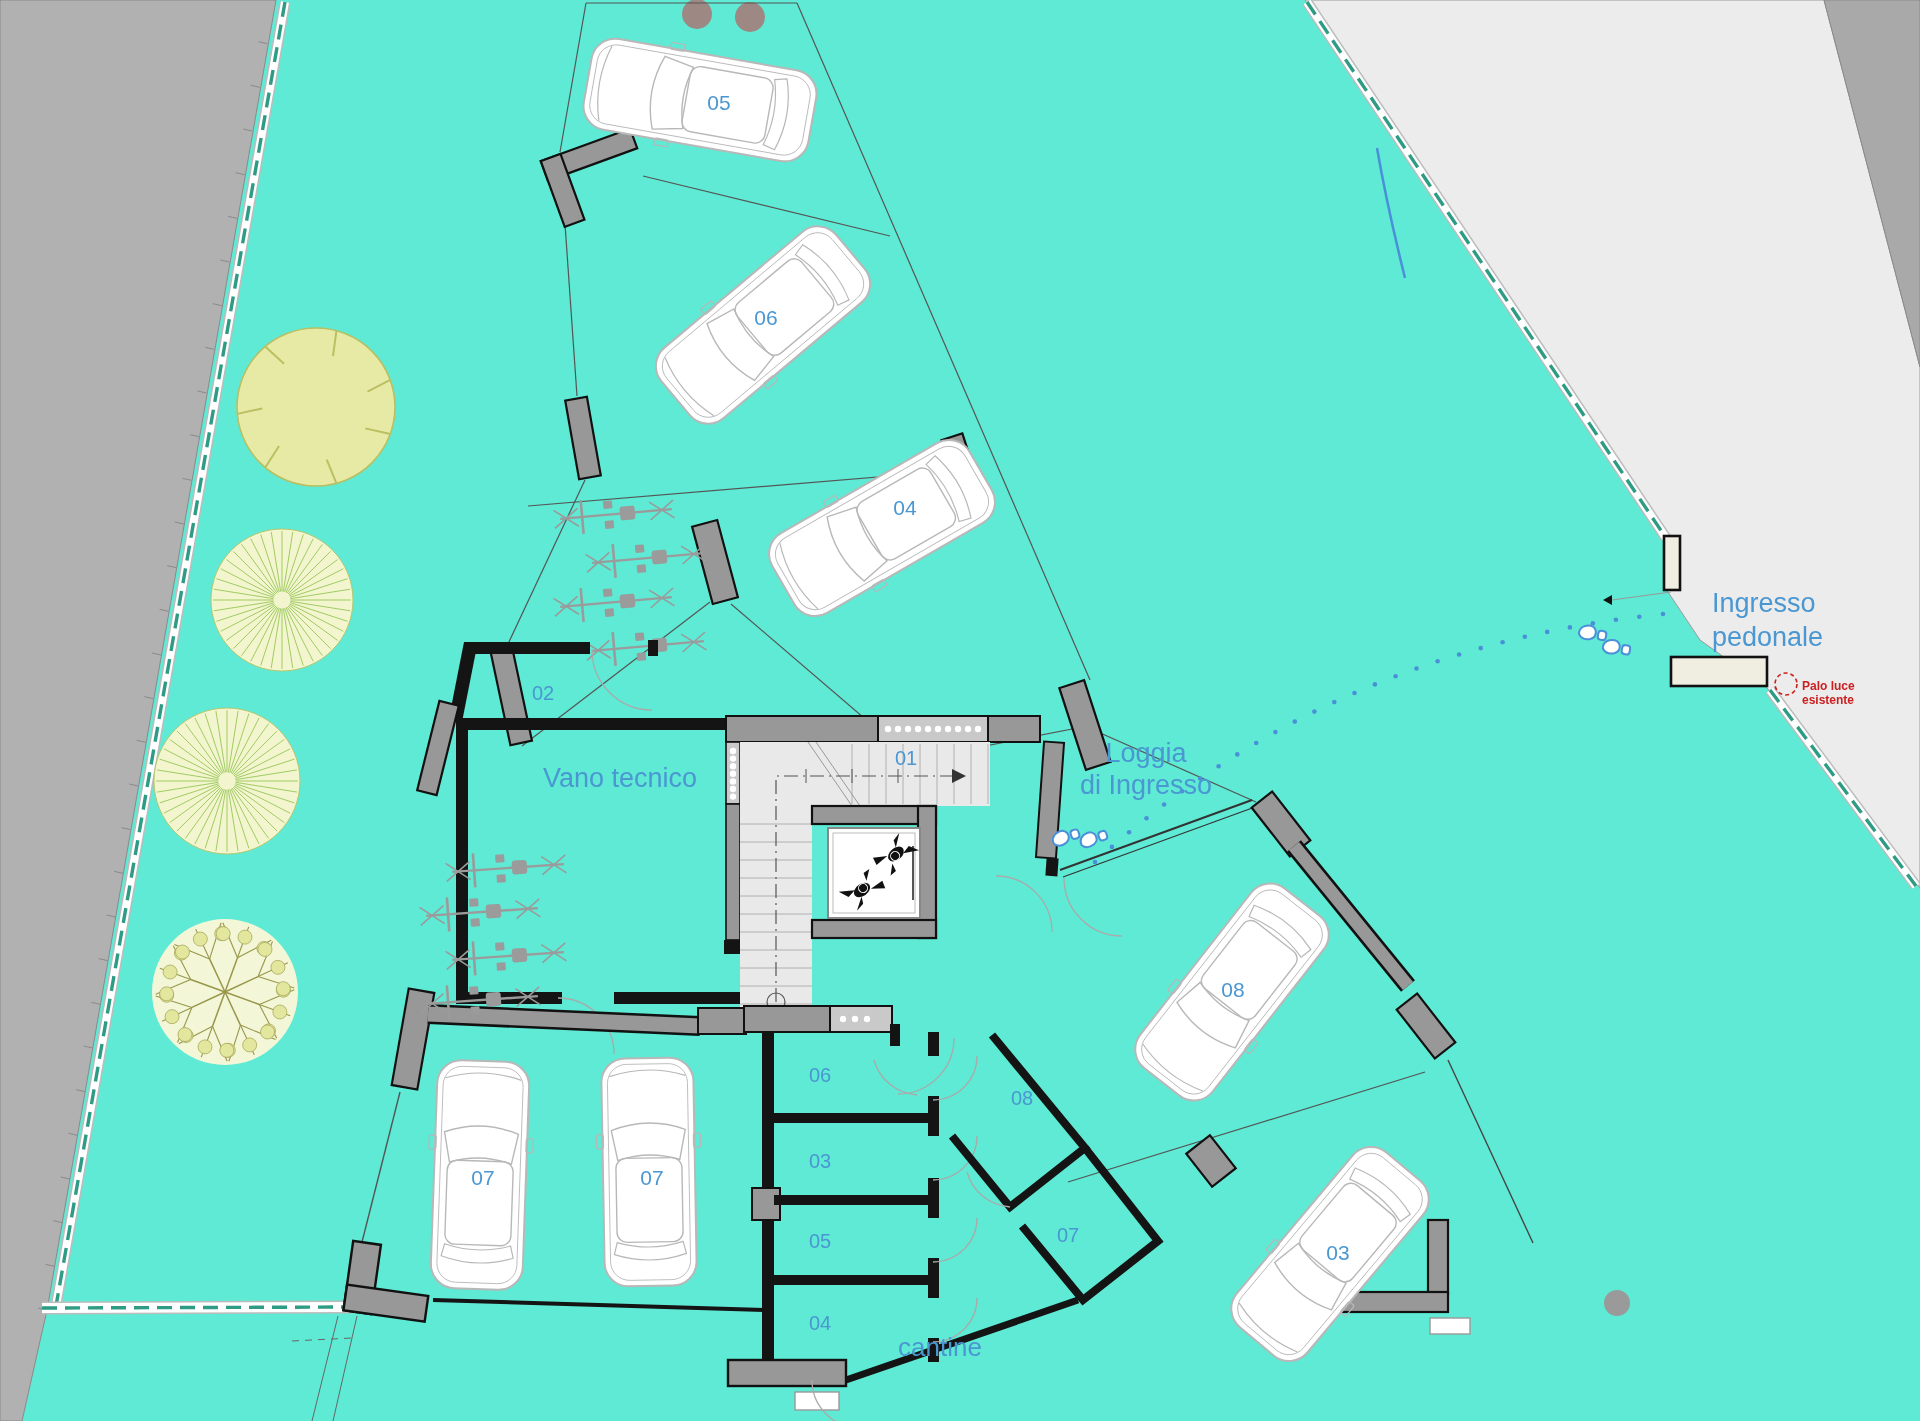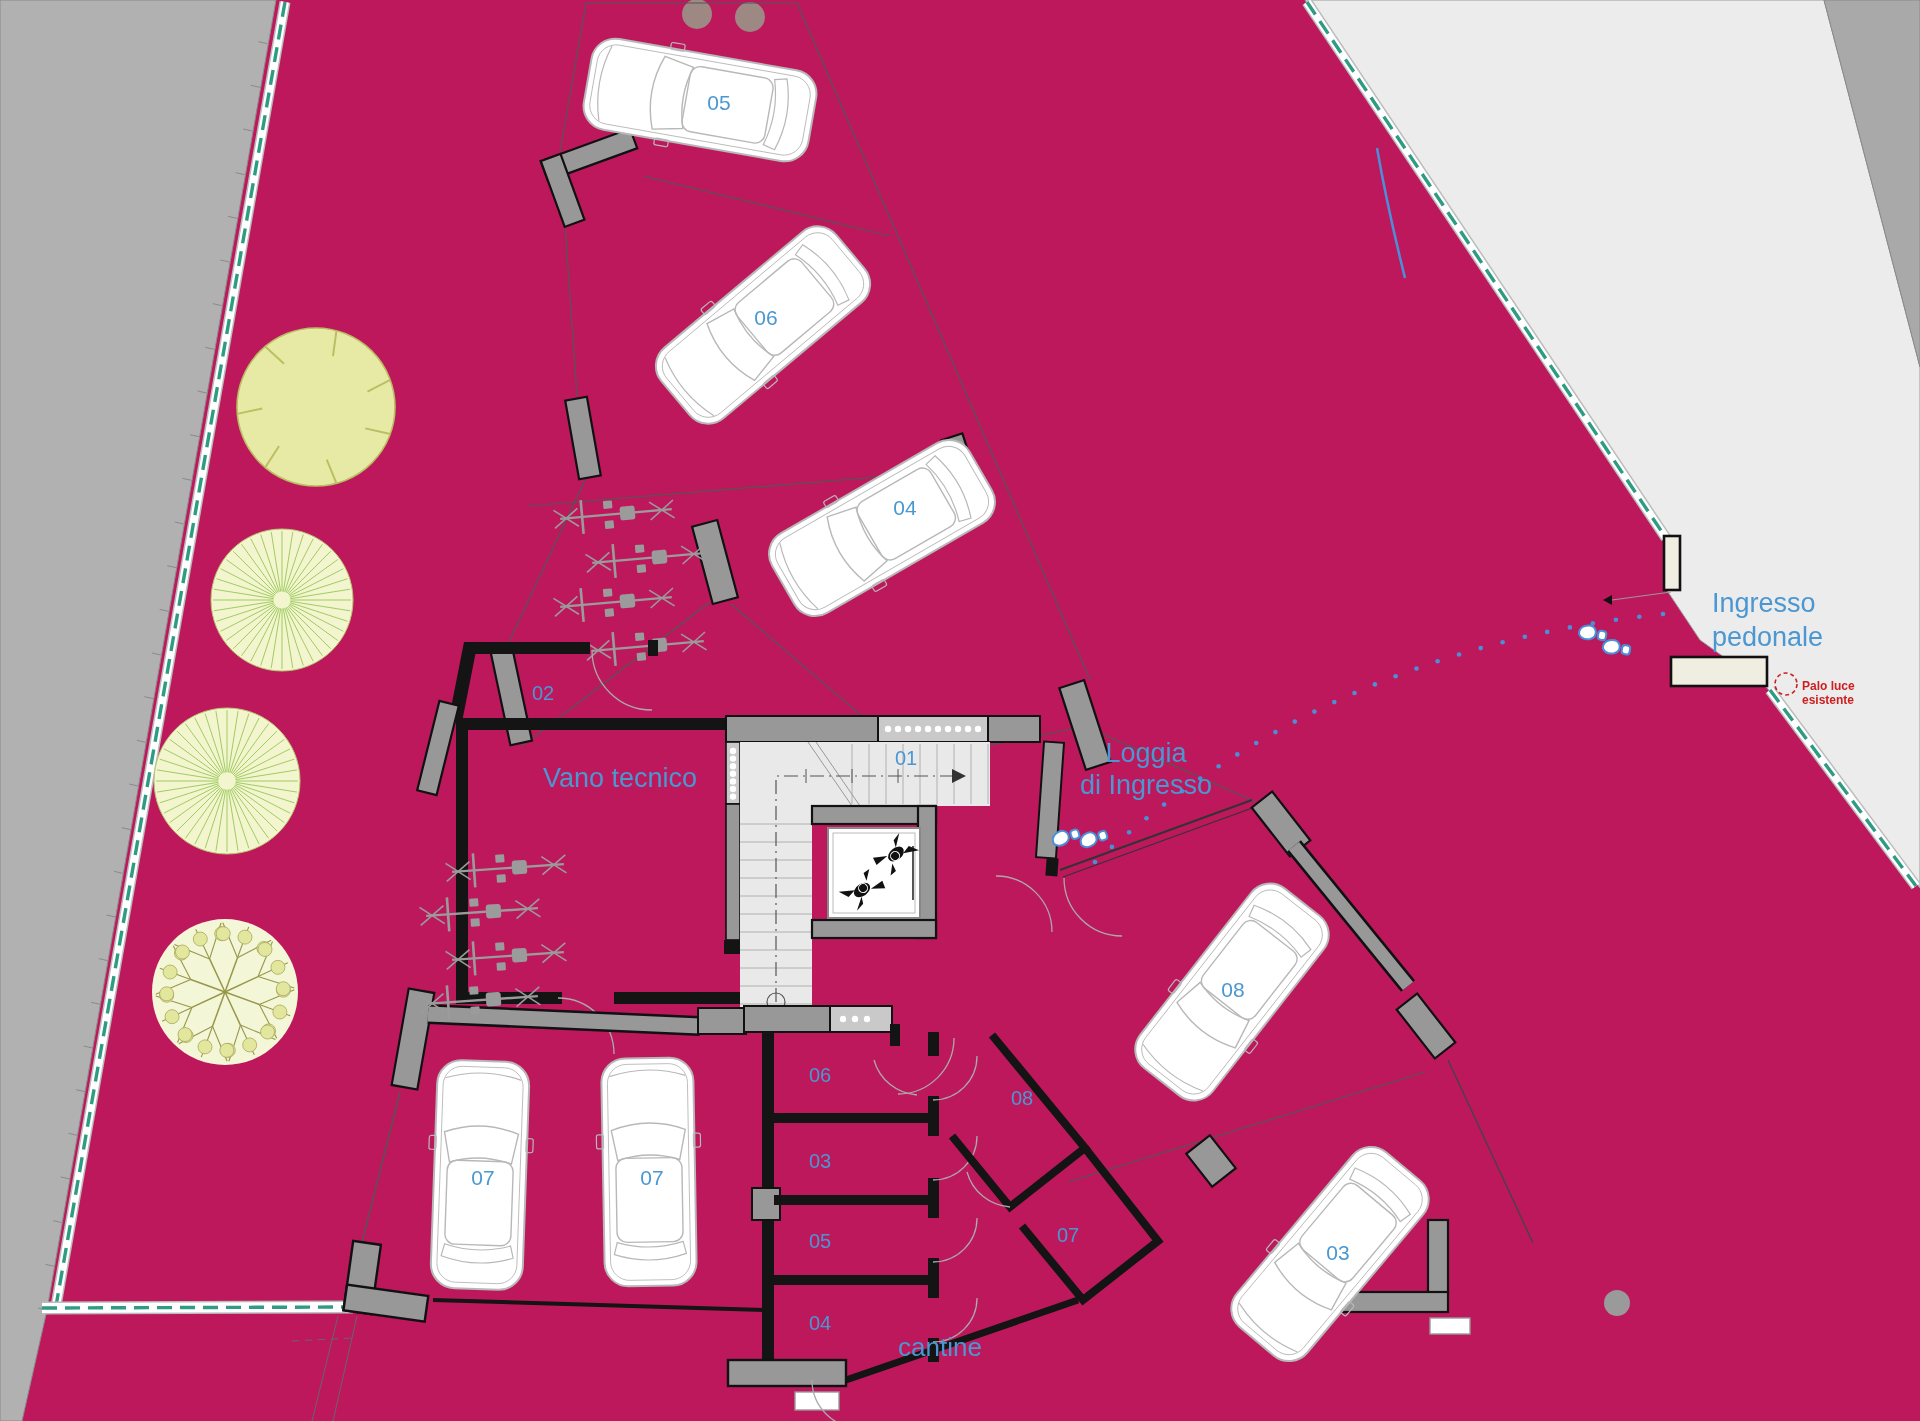--- a/index.html
+++ b/index.html
@@ -1,16 +1,16 @@
 <!DOCTYPE html>
 <html><head>
 <meta charset="utf-8">
 <style>
   html,body{margin:0;padding:0;background:#fff;}
-  .canvas{position:relative;width:1920px;height:1421px;background:#be185d;overflow:hidden;
+  .canvas{position:relative;width:1920px;height:1421px;background:#5eead4;overflow:hidden;
           font-family:"Liberation Sans",sans-serif;}
   svg{position:absolute;left:0;top:0;}
   text{font-family:"Liberation Sans",sans-serif;}
   .num{fill:#4a97d2;font-size:21px;text-anchor:middle;}
   .rm{fill:#4a97d2;font-size:20px;text-anchor:middle;}
   .big{fill:#4a97d2;font-size:27px;text-anchor:middle;}
   .bigl{fill:#4a97d2;font-size:27px;text-anchor:start;}
   .area{fill:#4a97d2;font-size:26px;text-anchor:middle;}
   .red{fill:#cc2020;font-size:12px;font-weight:bold;text-anchor:start;}
 </style>

